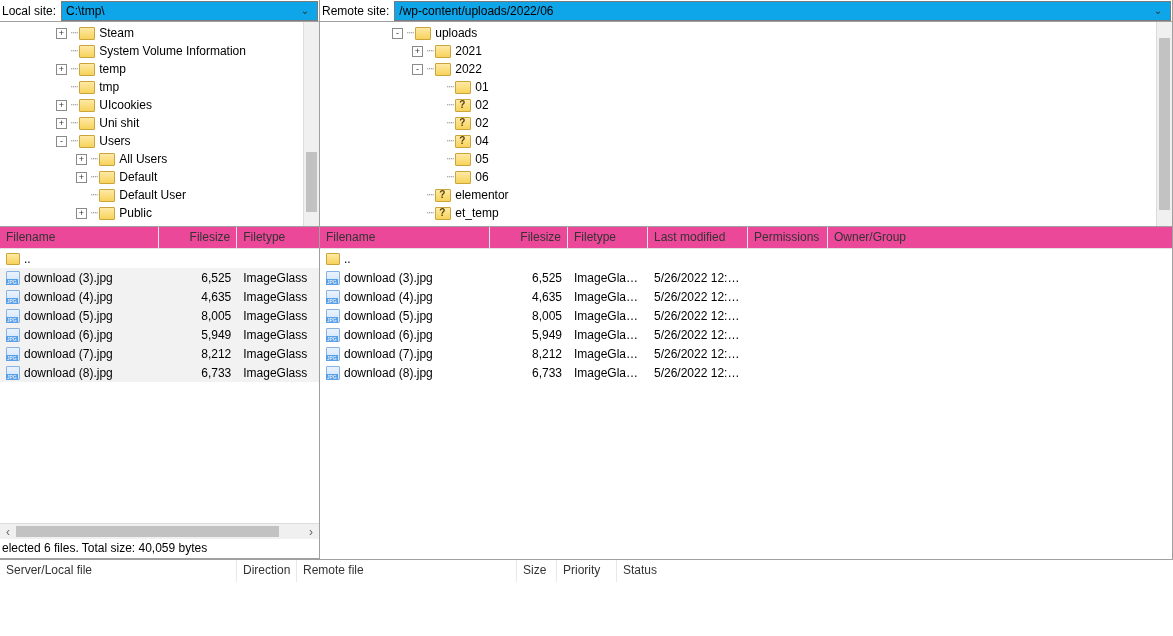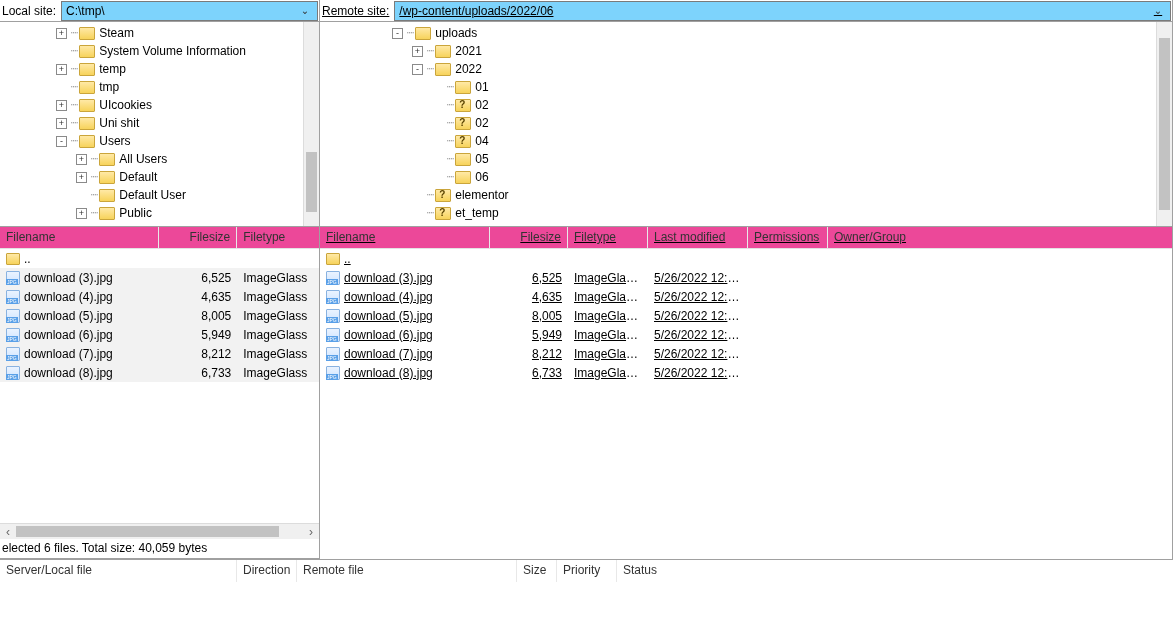--- a/index.html
+++ b/index.html
@@ -19,40 +19,40 @@
   .panes {
     display: flex;
     flex: 0 0 560px;
     border-bottom: 1px solid #a0a0a0;
   }
   .pane {
     display: flex; flex-direction: column;
     border-right: 1px solid #a0a0a0;
   }
   .pane.local  { width: 320px; }
-  .pane.remote { flex: 1; text-decoration: underline; }
+  .pane.remote { flex: 1; }
   
   .pathbar {
     display: flex; align-items: center;
     height: 22px;
     border-bottom: 1px solid #a0a0a0;
     background: #fff;
   }
   .path-label {
     padding: 0 4px 0 2px;
     white-space: nowrap;
   }
   .path-combo {
     flex: 1; height: 20px;
     display: flex; align-items: center;
     border: 1px solid #7a7a7a;
     padding: 0 4px;
     margin: 0 1px;
     position: relative;
-    background: #7dd3fc;
+    background: #0ea5e9;
   }
   .path-combo .combo-text { flex: 1; }
   .combo-btn {
     width: 16px; height: 100%;
     display: flex; align-items: center; justify-content: center;
     font-size: 10px;
     color: #333;
     cursor: default;
   }
   

